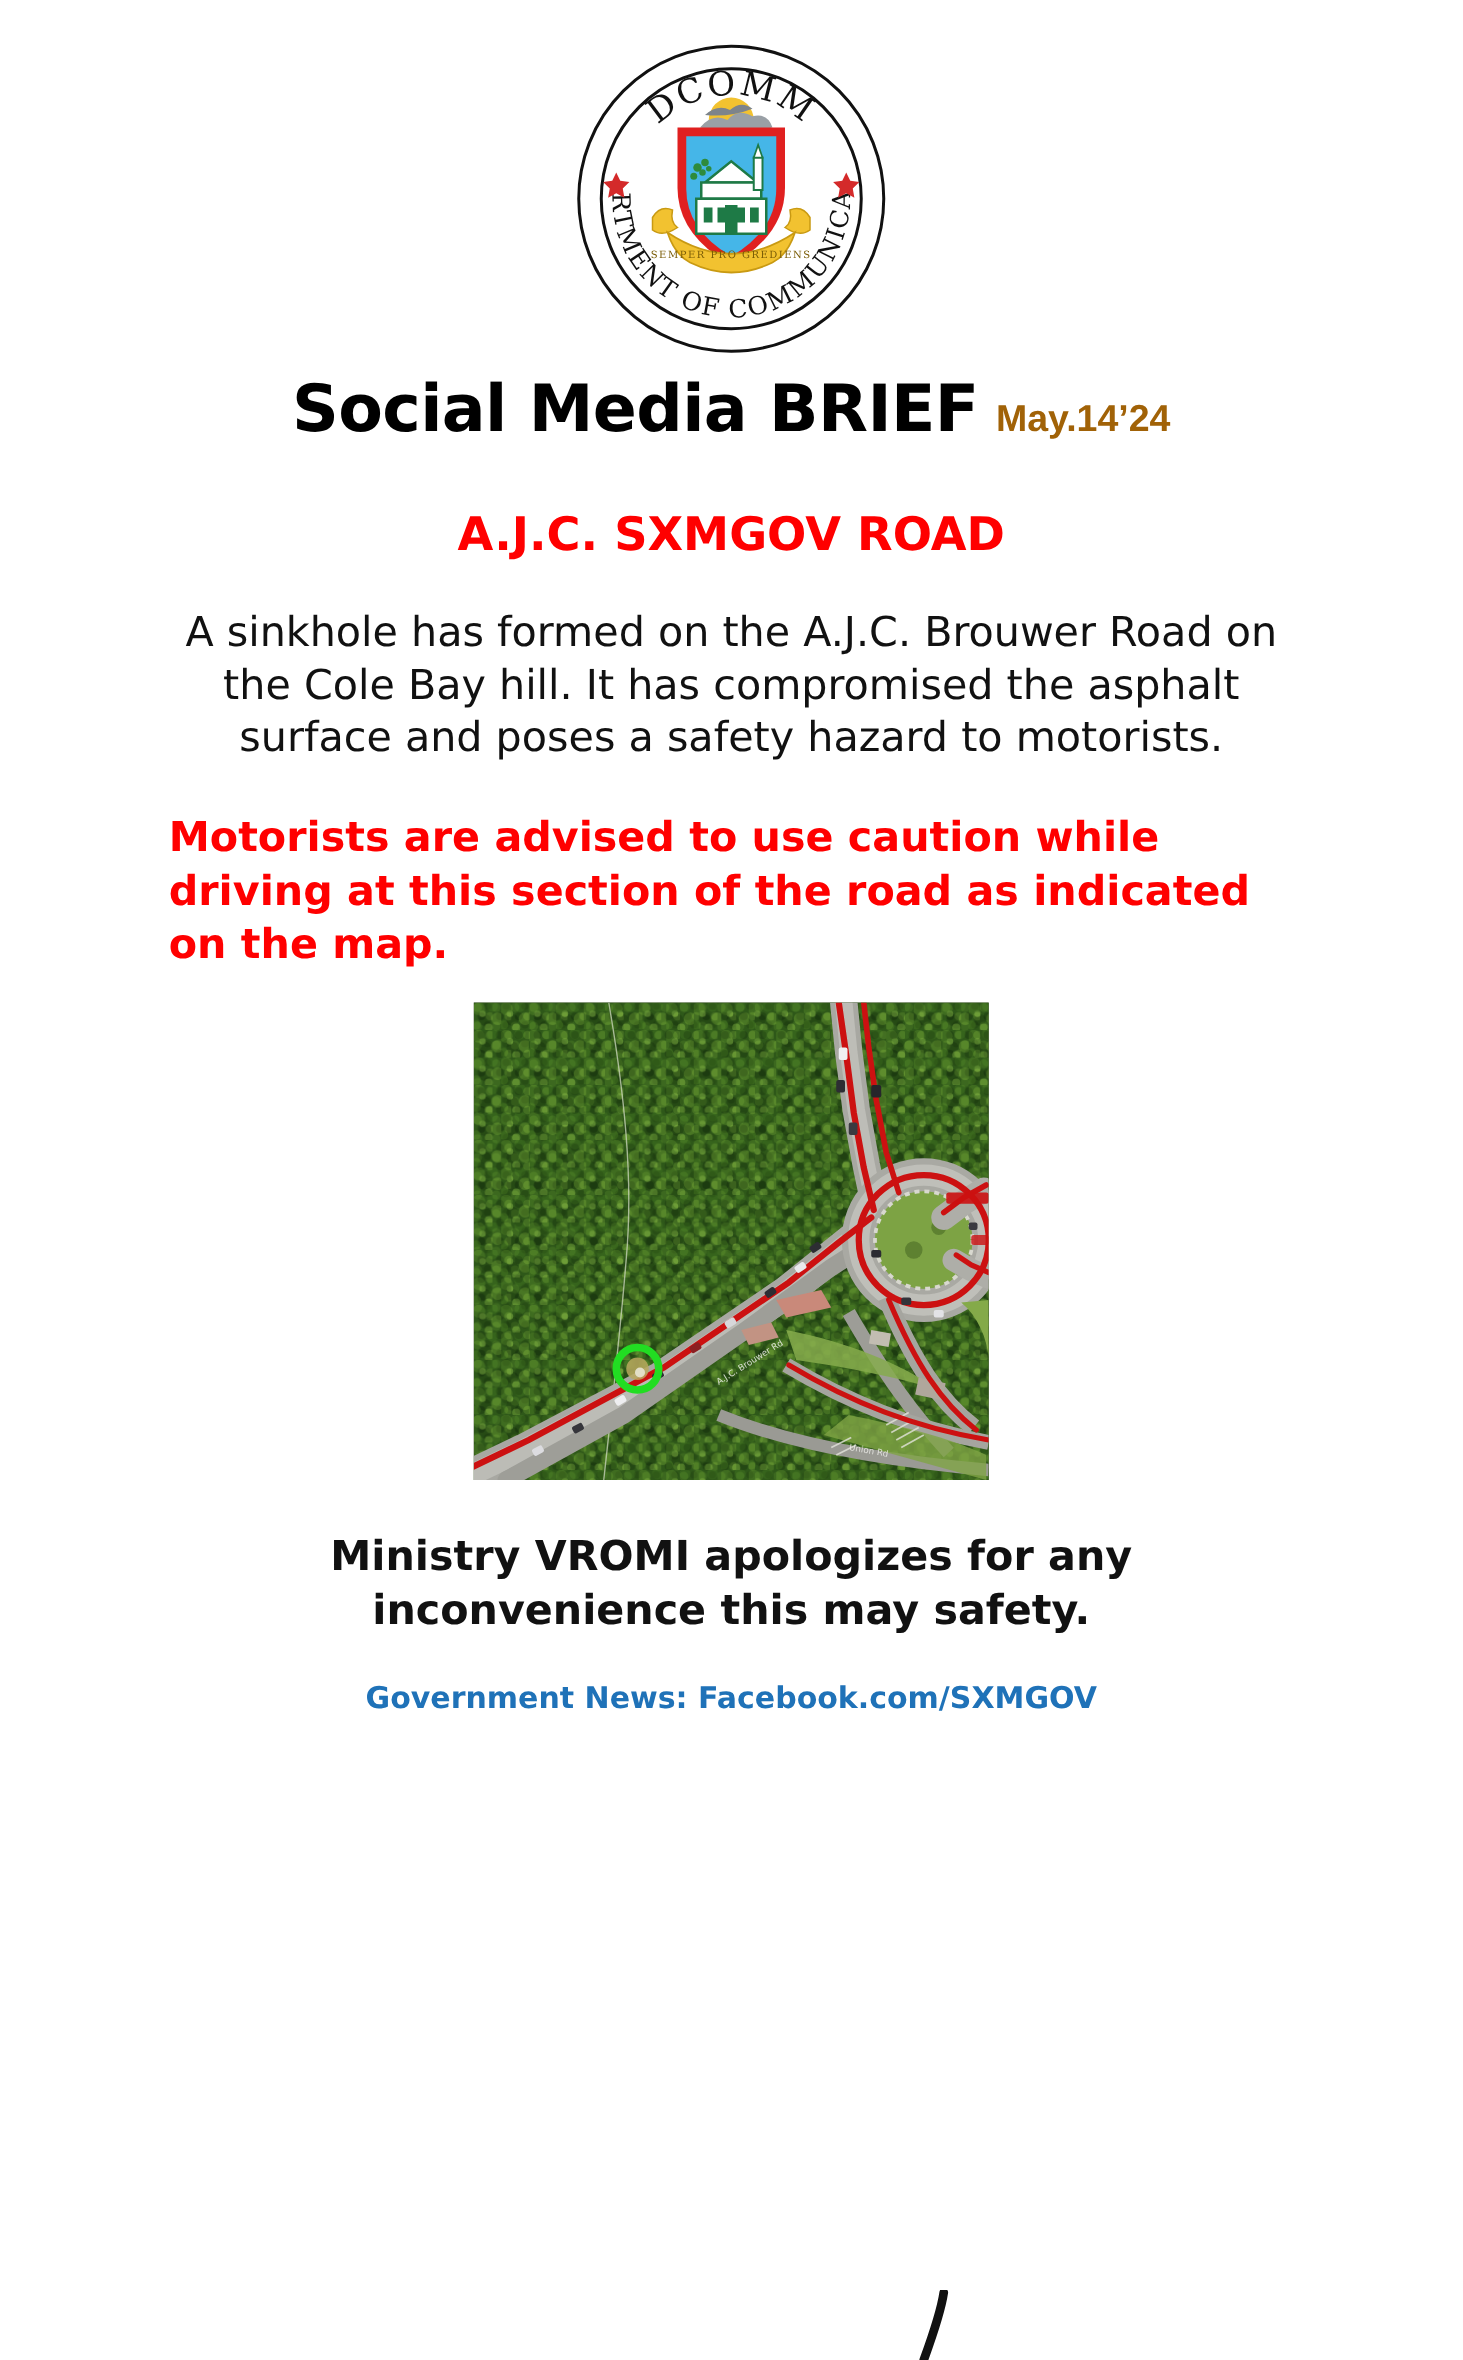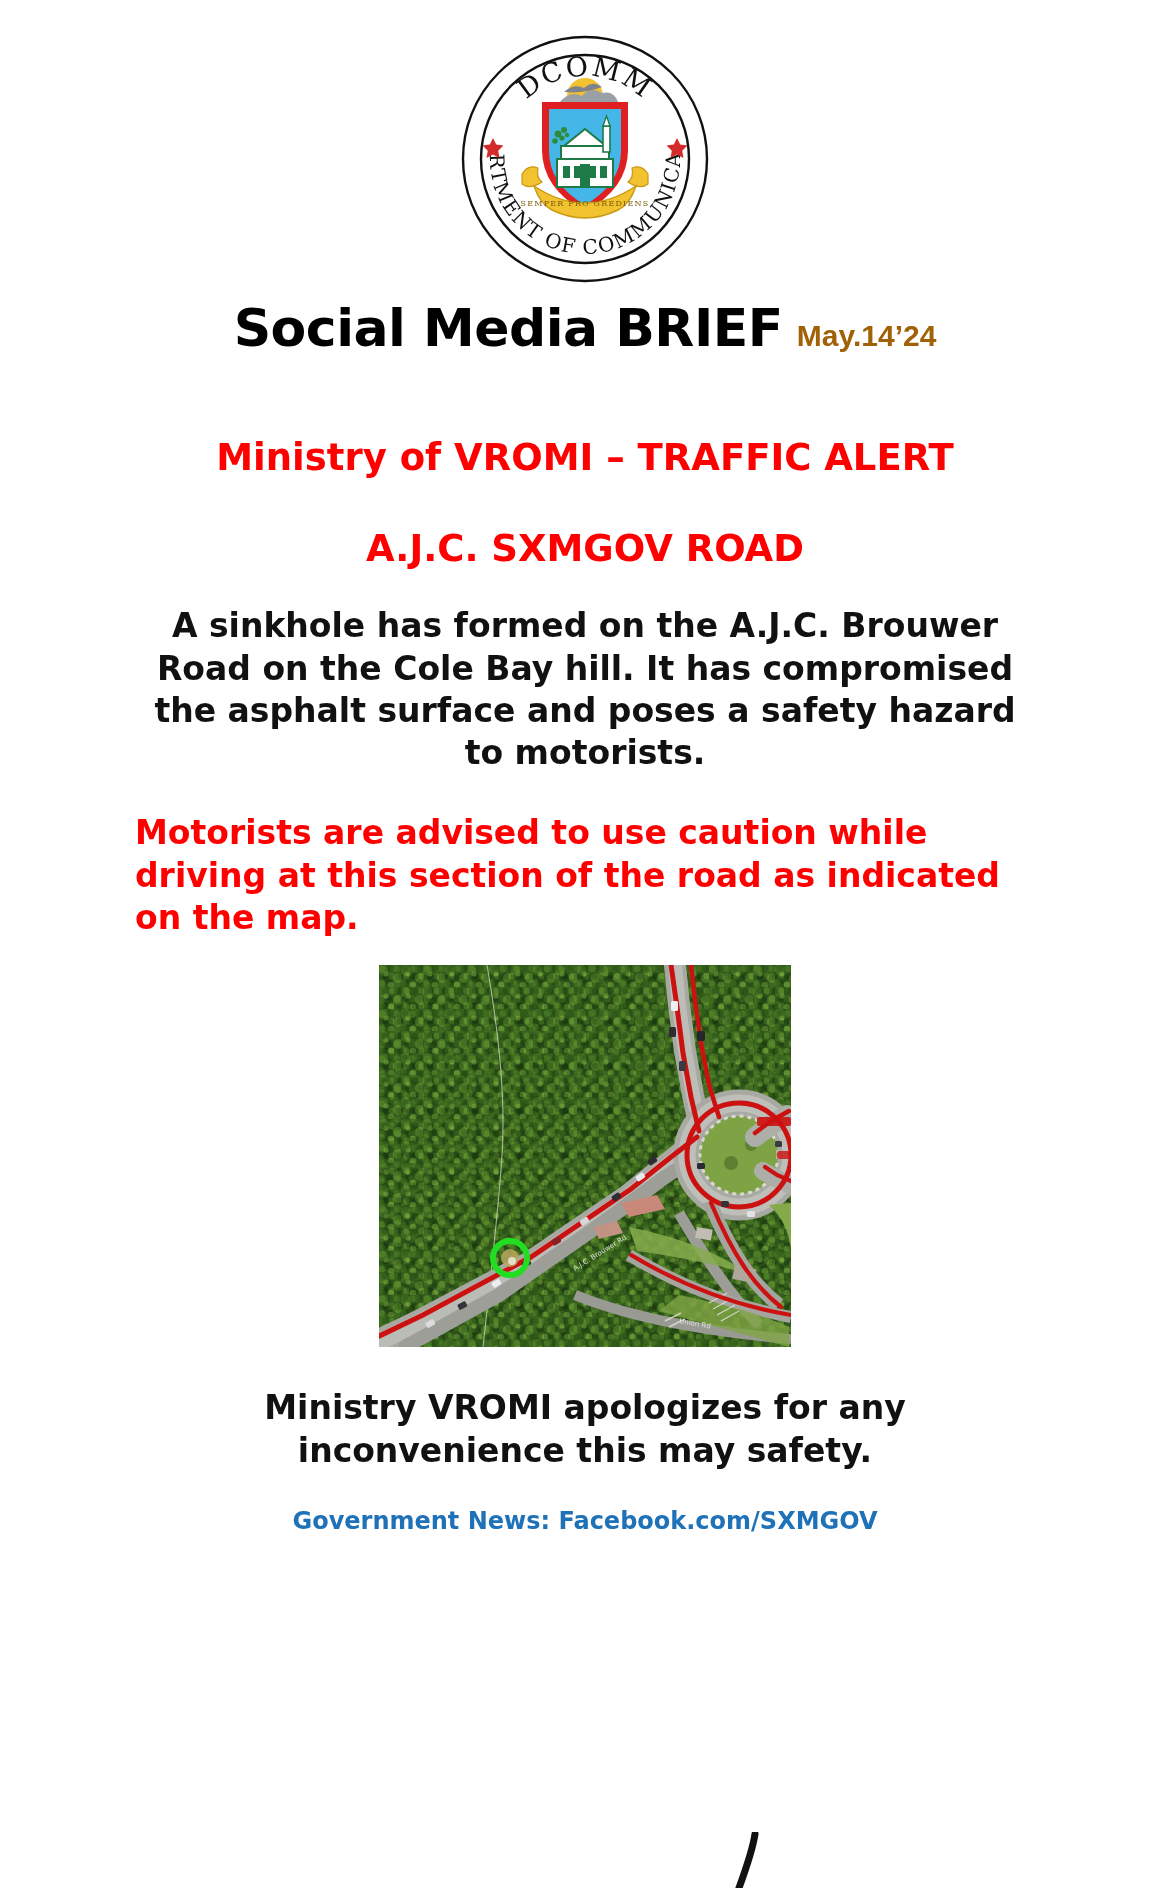--- a/index.html
+++ b/index.html
@@ -73,21 +73,21 @@
     text-align: center;
     line-height: 1.1;
     font-family: "DejaVu Sans", sans-serif;
   }
 
   
   .body-para {
     margin-top: 36px;
     width: 910px;
     font-size: 33px;
-    font-weight: bold;
+    font-weight: normal;
     color: #111111;
     text-align: center;
     line-height: 1.28;
     font-family: "DejaVu Sans", sans-serif;
   }
   .body-para.second { margin-top: 34px; }
   .body-red {
     margin-top: 38px;
     width: 900px;
     font-size: 33px;
@@ -203,21 +203,20 @@
       <path d="M74 152 q51 34 102 0 q-6 18 -18 24 q-33 16 -66 0 q-12 -6 -18 -24 z" fill="#F2C230" stroke="#C99A12" stroke-width="1.4"></path>
       <text x="125" y="172" font-family="DejaVu Serif, serif" font-size="8" fill="#7a5c06" text-anchor="middle" letter-spacing="1.2">SEMPER  PRO  GREDIENS</text>
     </svg>
   </div>
 
   <div class="title-row">
     <span class="title-main">Social Media BRIEF</span>
     <span class="title-date">May.14’24</span>
   </div>
 
-  <div class="headline-red">Ministry of VROMI – TRAFFIC ALERT</div>
   <div class="subhead-red">A.J.C. SXMGOV ROAD</div>
 
   <div class="body-para">A sinkhole has formed on the A.J.C. Brouwer Road on the Cole Bay hill. It has compromised the asphalt surface and poses a safety hazard to motorists.</div>
   <div class="body-red">Motorists are advised to use caution while driving at this section of the road as indicated on the map.</div>
 
   <div class="map-wrap">
     <svg class="map-svg" viewBox="0 0 412 382" xmlns="http://www.w3.org/2000/svg" preserveAspectRatio="none">
       <defs>
         <filter id="blurSoft">
             <feGaussianBlur stdDeviation="1.1"></feGaussianBlur>

